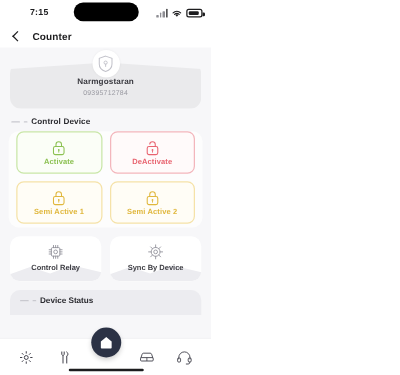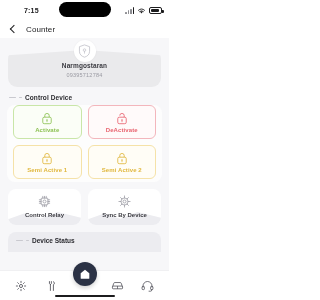--- a/index.html
+++ b/index.html
@@ -36,21 +36,21 @@
     height: 18px; flex: 0 0 18px;
     display: flex; align-items: center; gap: 9px; padding: 0 8px;
     background: #ffffff;
   }
   .back-chevron { width: 9px; height: 9px; position: relative; cursor: pointer; flex: 0 0 auto; }
   .back-chevron::before {
     content:""; position:absolute; left:3px; top:1.5px;
     width: 5px; height: 5px; border-left: 1.3px solid #1c1c1e; border-bottom: 1.3px solid #1c1c1e;
     transform: rotate(45deg);
   }
-  .nav-title { font-size: 8px; font-weight: normal; color: #1c1c1e; letter-spacing: .1px; }
+  .nav-title { font-size: 8px; font-weight: bold; color: #1c1c1e; letter-spacing: .1px; }
 
   
   .body { flex: 1 1 auto; background: #f7f7f9; position: relative; overflow: hidden; }
 
   
   .hero { position: relative; padding-top: 12px; }
   .shield-wrap {
     position: absolute; left: 50%; transform: translateX(-50%); top: 2px;
     width: 22px; height: 22px; border-radius: 50%; background: #ffffff;
     display: flex; align-items: center; justify-content: center; z-index: 3;

